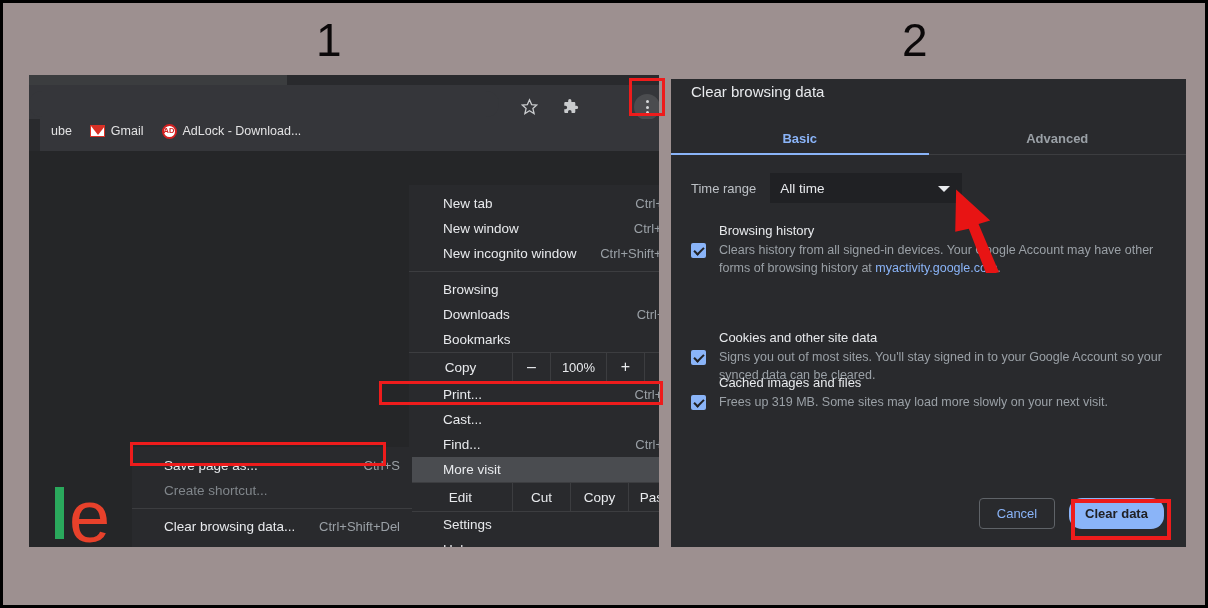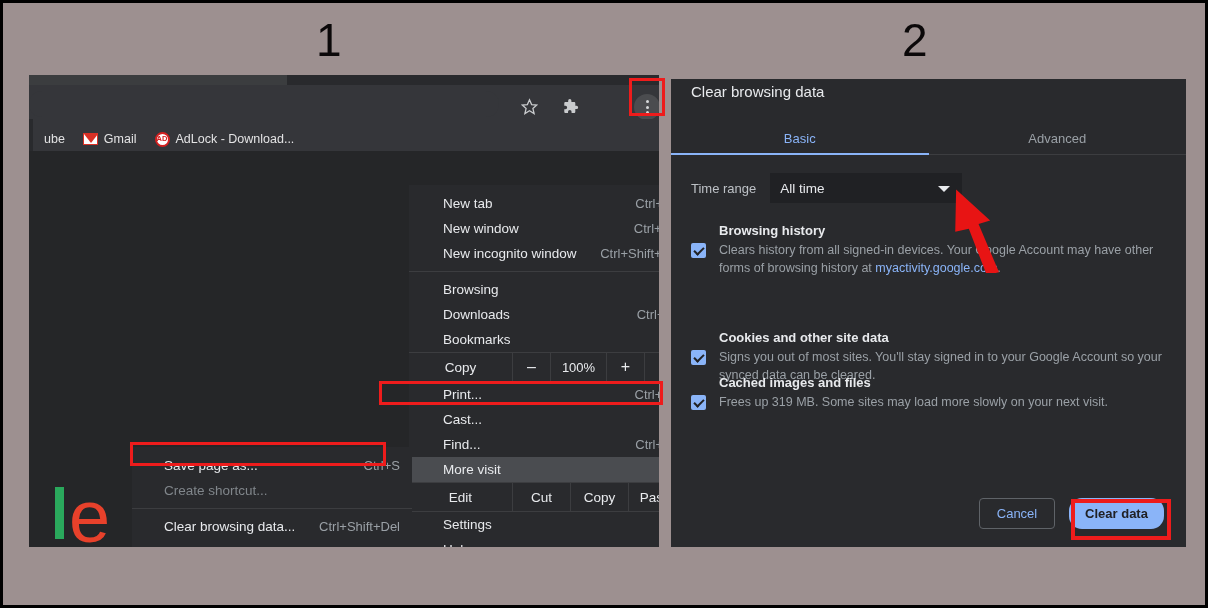--- a/index.html
+++ b/index.html
@@ -79,24 +79,24 @@
   #menu-dot-highlight {
     position: absolute;
     left: 600px; top: 3px;
     width: 36px; height: 38px;
     border: 3px solid #ee1c1c;
     pointer-events: none;
   }
 
   
   #bookmarks-bar {
-    position: absolute; left: 4px; top: 44px;
+    position: absolute; left: 11px; top: 44px;
     width: 630px; height: 32px;
     background: #35363a;
-    display: flex; align-items: flex-end;
+    display: flex; align-items: flex-start;
     padding-left: 2px;
     font-size: 12.5px;
     color: #e3e3e4;
   }
   .bm-item {
     display: flex; align-items: center; gap: 6px;
     padding: 0 9px; height: 24px;
     white-space: nowrap;
   }
   .bm-gmail-icon {
@@ -254,20 +254,21 @@
     width: 515px; height: 32px;
     display: flex;
     border-bottom: 1px solid #3c3d40;
   }
   .cbd-tab {
     flex: 1;
     display: flex; align-items: center; justify-content: center;
     font-size: 13px;
     color: #9aa0a6;
     position: relative;
+    font-weight: bold;
   }
   .cbd-tab.active { color: #8ab4f8; }
   .cbd-tab.active::after {
     content: "";
     position: absolute; left: 0; bottom: -1px;
     width: 100%; height: 2px;
     background: #8ab4f8;
   }
   #time-range-row {
     position: absolute; left: 0; top: 92px;
@@ -312,21 +313,21 @@
   .cbd-check::after {
     content: "";
     position: absolute;
     left: 5px; top: 2px;
     width: 4px; height: 8px;
     border: solid #202124;
     border-width: 0 2px 2px 0;
     transform: rotate(45deg);
   }
   .cbd-txt-h {
-    font-size: 13px; font-weight: bold;
+    font-size: 13px; font-weight: normal;
     color: #e8eaed;
     margin-bottom: 3px;
   }
   .cbd-txt-d {
     font-size: 12.5px;
     color: #9aa0a6;
     line-height: 1.45;
   }
   .cbd-link { color: #8ab4f8; }
   #item-history { top: 144px; }

